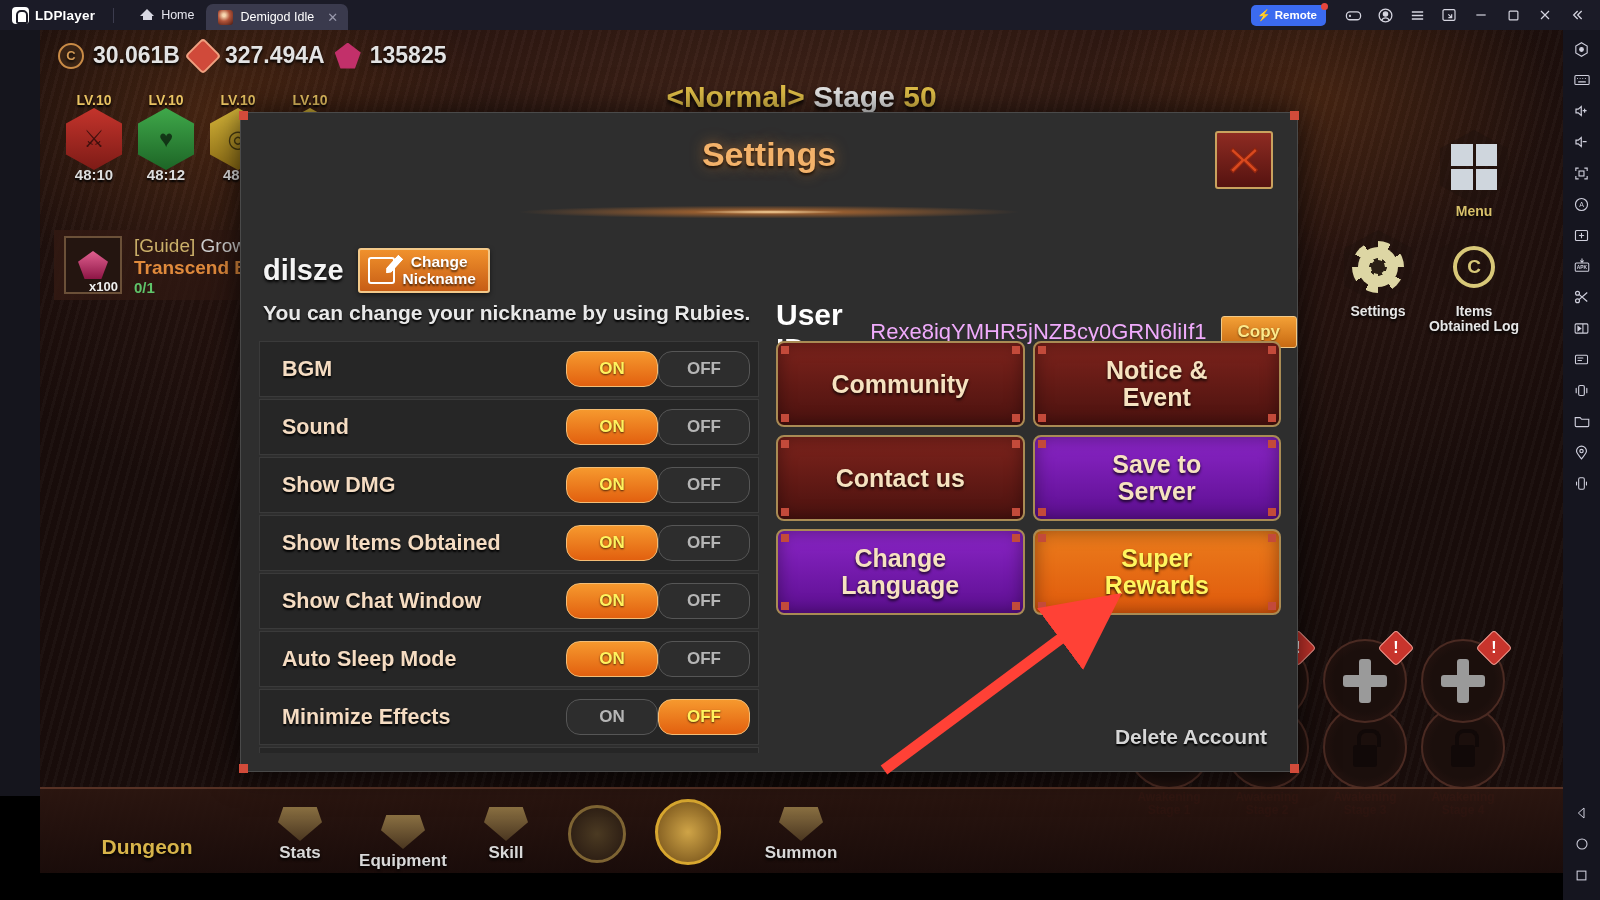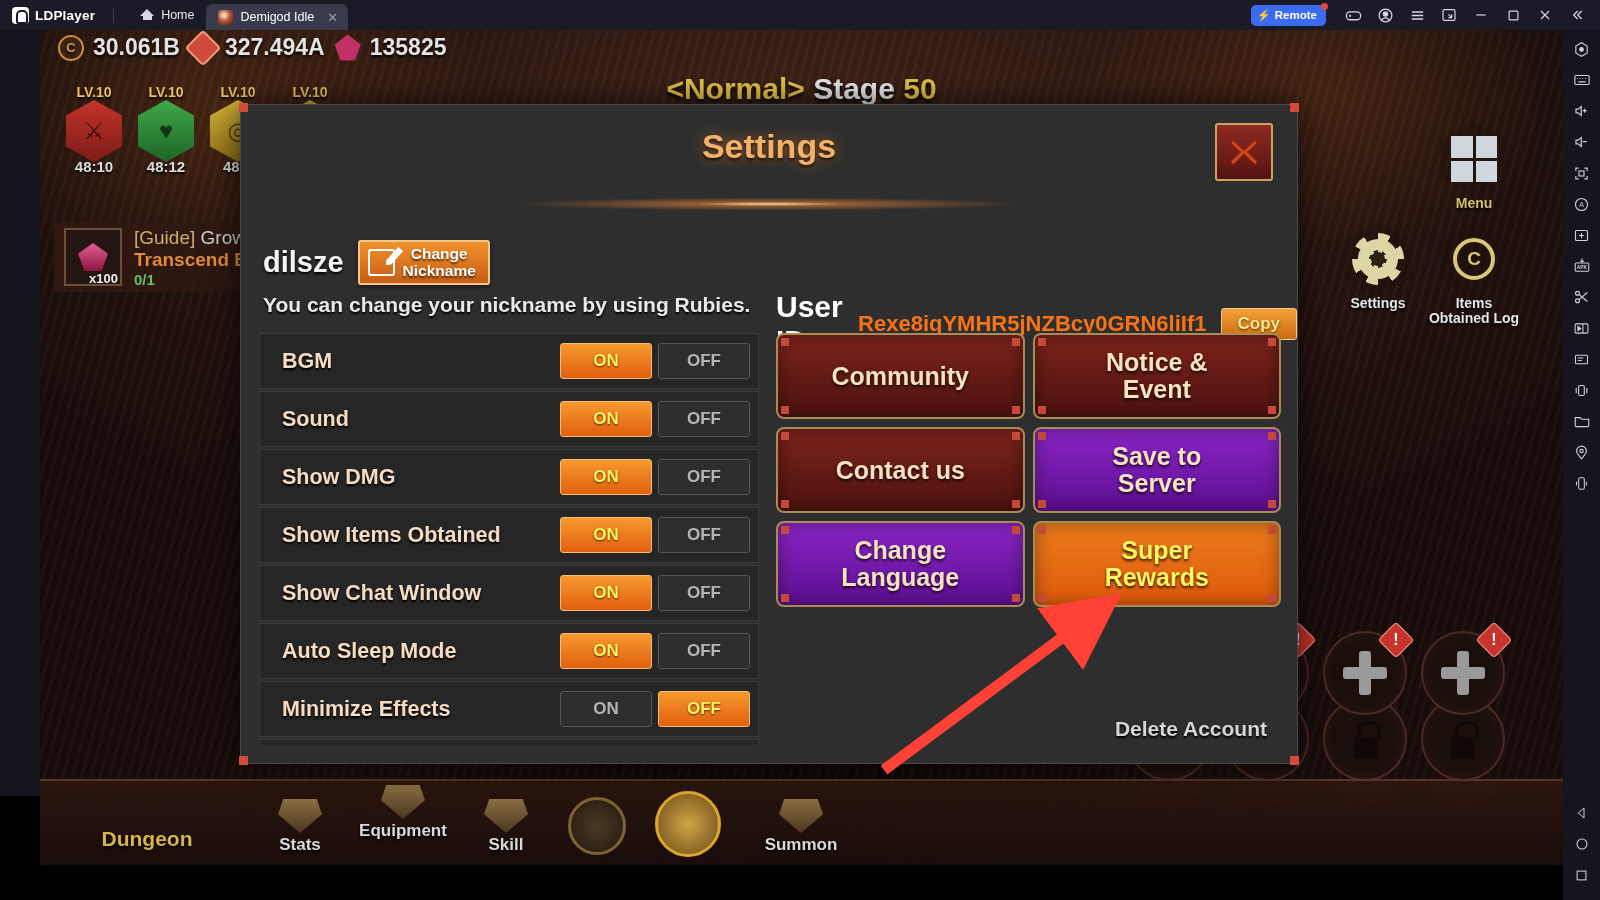--- a/index.html
+++ b/index.html
@@ -77,21 +77,21 @@
   .side-toolbar {
     position:absolute; right:0; top:30px; width:37px; height:870px;
     background:#15151f; display:flex; flex-direction:column; align-items:center;
     padding-top:8px; gap:9px; z-index:55;
   }
   .side-toolbar .sp { flex:1 1 auto; }
   .st-ico { width:26px; height:22px; display:flex; align-items:center; justify-content:center; color:#cfcfdc; }
 
   
   .game {
-    position:absolute; left:40px; top:22px; width:1523px; height:843px;
+    position:absolute; left:40px; top:30px; width:1523px; height:843px;
     background:
       radial-gradient(ellipse 60% 50% at 50% 18%, #4a2a1c 0%, #2a1510 55%, #190d0b 100%);
     overflow:hidden;
   }
   .game::before{
     content:""; position:absolute; inset:0;
     background:
       repeating-linear-gradient(105deg, rgba(255,255,255,.022) 0 3px, rgba(0,0,0,.05) 3px 9px),
       radial-gradient(ellipse 25% 30% at 12% 10%, rgba(255,140,40,.16), transparent 70%),
       radial-gradient(ellipse 22% 28% at 84% 8%, rgba(255,140,40,.14), transparent 70%),
@@ -264,37 +264,37 @@
   .nick-btn .lbl{ font-size:15.5px; font-weight:bold; color:#fff; line-height:1.08; text-align:center;
     text-shadow:0 2px 2px rgba(0,0,0,.65); }
 
   .nick-hint{
     position:absolute; left:22px; top:188px; font-size:21px; font-weight:bold;
     color:#e9e9e9; text-shadow:0 2px 2px #000;
   }
 
   .uid-row{ position:absolute; left:535px; top:185px; display:flex; align-items:center; gap:14px; }
   .uid-k{ font-size:30px; font-weight:bold; color:#fff; }
-  .uid-v{ font-size:22px; font-weight:bold; color:#f97316; }
+  .uid-v{ font-size:22px; font-weight:normal; color:#f0abfc; }
   .copy-btn{
     background:linear-gradient(180deg,#f3a036,#c86a12); border:1.5px solid #f0c887;
     border-radius:3px; padding:5px 16px; font-size:17px; font-weight:bold; color:#fce98a;
     text-shadow:0 1px 2px rgba(0,0,0,.6); cursor:pointer;
   }
 
   
   .set-list{ position:absolute; left:18px; top:228px; width:500px; height:412px; overflow:hidden; }
   .set-row{
     height:56px; margin-bottom:2px; background:#262626; border:1px solid #3a3a3a;
     display:flex; align-items:center; padding:0 8px 0 22px;
   }
   .set-lbl{ flex:1; font-size:21.5px; font-weight:bold; color:#f5dcc2; text-shadow:0 2px 2px #000; }
   .tgl{
-    width:92px; height:36px; border-radius:3px; display:flex; align-items:center;
-    justify-content:center; font-size:17px; font-weight:bold; cursor:pointer; margin-left:6px;
+    width:92px; height:36px; border-radius:14px; display:flex; align-items:center;
+    justify-content:center; font-size:17px; font-weight:bold; cursor:pointer; 
   }
   .tgl.on-a{ background:linear-gradient(180deg,#f6992e,#e2600f); border:1px solid #f3bd76;
     color:#fff35e; text-shadow:0 1px 2px rgba(0,0,0,.7); }
   .tgl.off-a{ background:#2d2d2d; border:1px solid #565656; color:#b5b5b5; }
 
   
   .btn-grid{
     position:absolute; left:535px; top:228px; width:505px;
     display:grid; grid-template-columns:1fr 1fr; gap:8px;
   }
@@ -544,21 +544,21 @@
     </div>
 
     <div class="botnav">
       <div class="bn-item" style="margin-left:12px; margin-bottom:14px; width:190px;">
         <div class="bn-lbl gold">Dungeon</div>
       </div>
       <div class="bn-item" style="margin-left:10px; margin-bottom:10px; width:96px;">
         <div class="bn-ico"></div>
         <div class="bn-lbl">Stats</div>
       </div>
-      <div class="bn-item" style="margin-bottom:24px; width:110px;">
+      <div class="bn-item" style="margin-bottom:2px; width:110px;">
         <div class="bn-ico"></div>
         <div class="bn-lbl">Equipment</div>
       </div>
       <div class="bn-item" style="margin-bottom:10px; width:96px;">
         <div class="bn-ico"></div>
         <div class="bn-lbl">Skill</div>
       </div>
       <div class="bn-item" style="margin-bottom:10px; width:86px;">
         <div class="bn-round"></div>
       </div>

